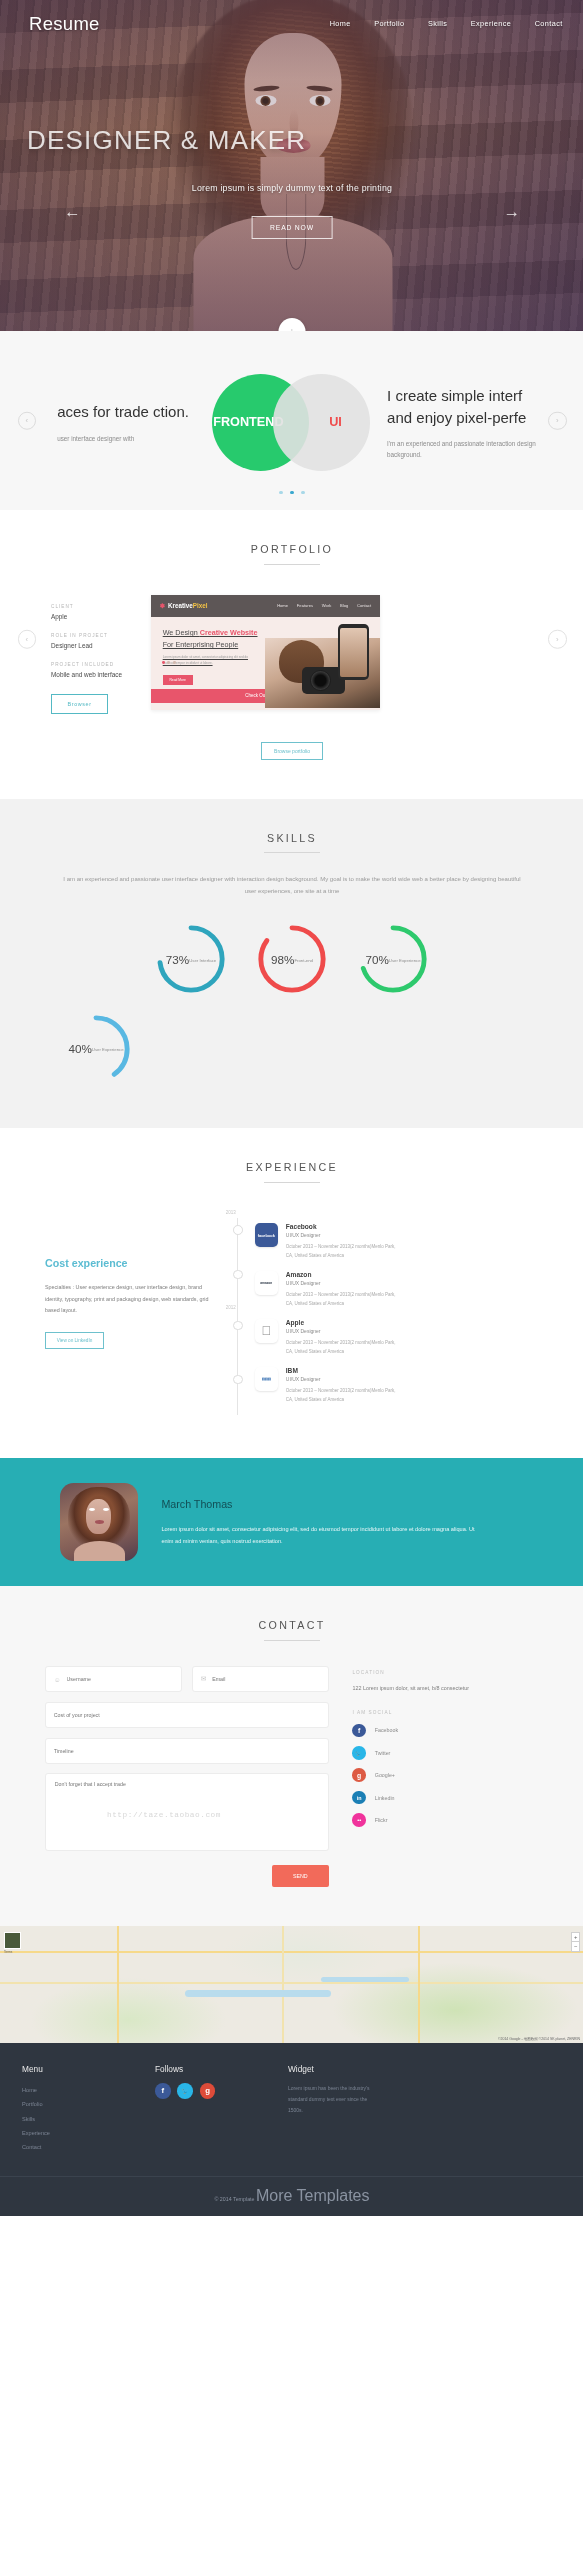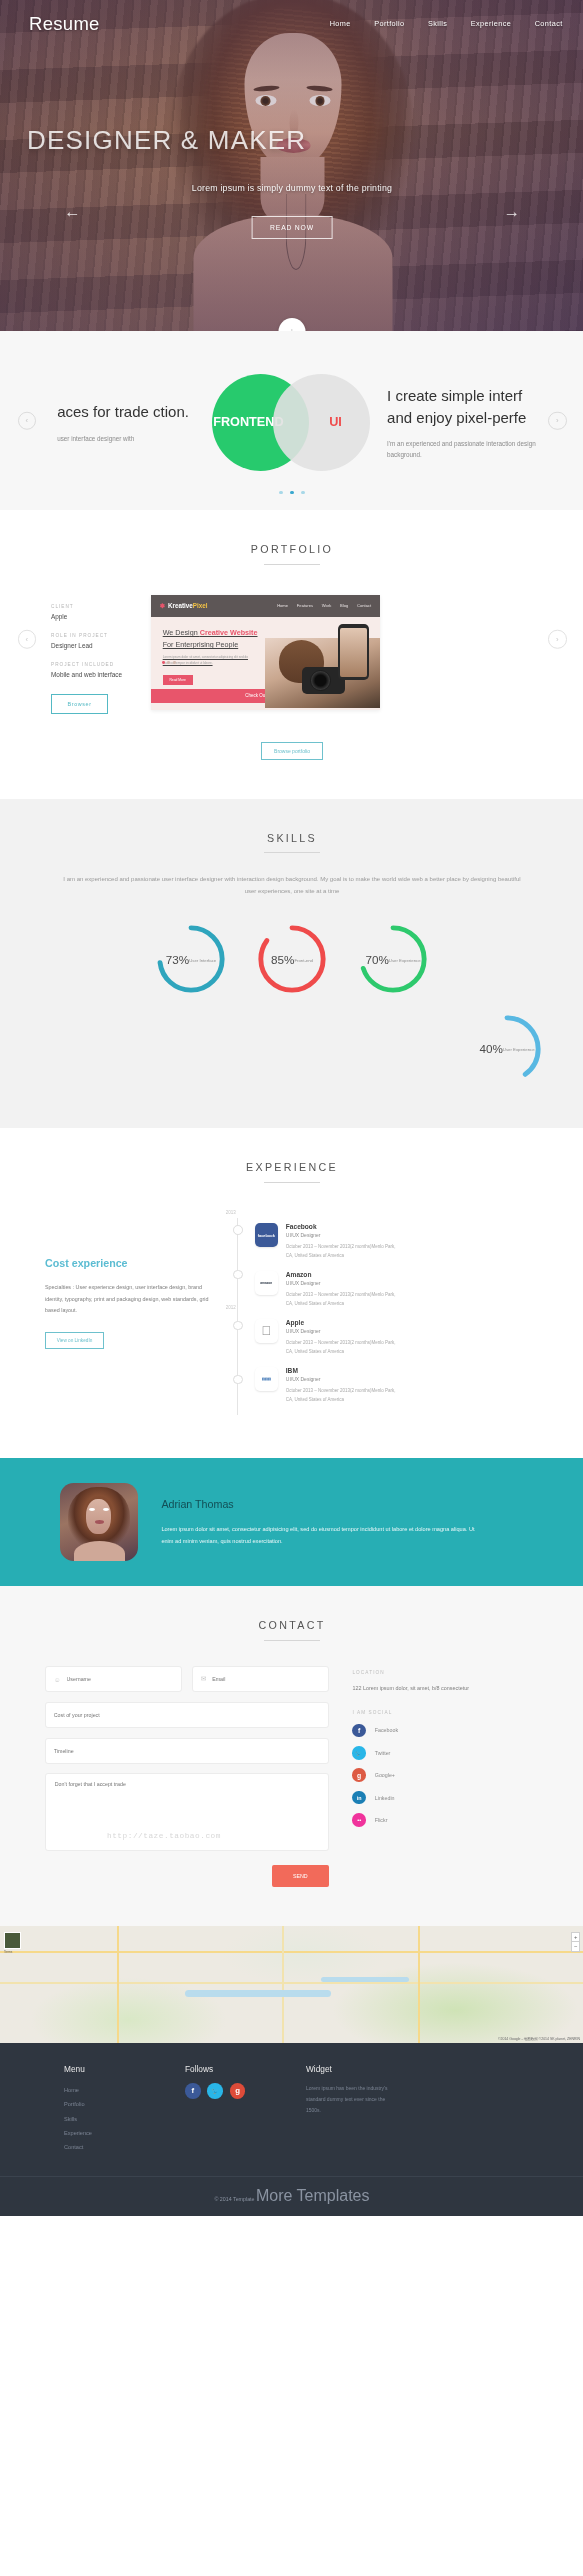--- a/index.html
+++ b/index.html
@@ -176,21 +176,21 @@
   .pf-more{ text-align:center; margin-top:25px; }
   .pf-more button{ border:1px solid #6ec1cd; color:#6ec1cd; background:transparent; font-size:5px; padding:4.9px 11.7px; cursor:pointer;}
 
   
   .skills{ background:#f2f2f2; padding-bottom:41px; }
   .rings{ display:flex; justify-content:center; gap:25px; margin-top:23.4px; flex-wrap:wrap; padding:0 39px;}
   .ring{ width:76px; height:76px; position:relative; display:flex; align-items:center; justify-content:center; flex-direction:row;}
   .ring svg{ position:absolute; inset:0; transform: rotate(-90deg); }
   .ring .pct{ font-size:11.7px; color:#4a4a4a; font-weight:400;}
   .ring .lbl{ font-size:4.3px; color:#8e8e8e; margin-top:1.9px;}
-  .rings.second{ justify-content:flex-end; padding-left:58px; margin-top:13.6px;}
+  .rings.second{ justify-content:flex-start; padding-left:58px; margin-top:13.6px;}
 
   
   .exp{ background:#fff; padding-bottom:43px; }
   .exp-body{ display:flex; padding: 29px 45px 0 45px; gap: 13.6px;}
   .exp-left{ width:171px; padding-top:45px;}
   .exp-h{ font-size:10.7px; color:#5bbcd2; font-weight:700; }
   .exp-p{ font-size:5.4px; color:#7e7e7e; line-height:2.1; margin-top:13.6px;}
   .exp-btn{ margin-top:15.6px; border:1px solid #6ec1cd; color:#6ec1cd; background:transparent; font-size:4.7px; padding:4.9px 10.7px; cursor:pointer;}
   .timeline{ position:relative; flex:1; padding-left:25px; }
   .tl-line{ position:absolute; left:7.8px; top:5.8px; bottom:0; width:1px; background:#e4e4e4;}
@@ -239,21 +239,21 @@
   .ct-send{ text-align:right; margin-top:12.7px; }
   .ct-send button{ background:#f26a5a; color:#fff; border:none; font-size:5.3px; padding:7.8px 21.4px; cursor:pointer; border-radius:1.9px;}
   .ct-side{ width:156px; padding-top:3.9px; }
   .ct-lab{ font-size:4.7px; letter-spacing:1.1px; color:#bdbdbd; }
   .ct-addr{ font-size:5.4px; color:#7e7e7e; line-height:2.1; margin-top:7.8px; }
   .ct-lab.s{ margin-top:15.6px; }
   .soc{ display:flex; align-items:center; gap:8.8px; margin-top:8.8px; }
   .soc-ic{ width:13.6px;height:13.6px;border-radius:50%; color:#fff; display:flex;align-items:center;justify-content:center;
            font-size:6.8px; font-weight:700; }
   .soc-nm{ font-size:5.3px; color:#8a8a8a; }
-  .watermark{ position:absolute; left:107px; top:246px; font-size:7.8px; color:#d8d8d8; font-family:"Liberation Mono",monospace; letter-spacing:0.5px;}
+  .watermark{ position:absolute; left:107px; top:225px; font-size:7.8px; color:#d8d8d8; font-family:"Liberation Mono",monospace; letter-spacing:0.5px;}
 
   
   .map{ height:117px; position:relative; overflow:hidden;
     background:#eae6de; }
   .map-green{ position:absolute; inset:0;
     background:
       radial-gradient(ellipse 175px 68px at 78% 72%, #cfe3b6 0%, rgba(207,227,182,0) 70%),
       radial-gradient(ellipse 136px 58px at 22% 80%, #d9e8c6 0%, rgba(217,232,198,0) 72%),
       radial-gradient(ellipse 117px 43px at 52% 24%, #e6eadf 0%, rgba(230,234,223,0) 70%),
       #edeae2;}
@@ -261,21 +261,21 @@
   .road.v{ width:1.9px; height:auto; }
   .water{ position:absolute; background:#b9dced; }
   .map-ctrl{ position:absolute; right:3.9px; top:5.8px; width:8.8px; background:#fff; border:1px solid #cfcfcf; font-size:5.8px;
              color:#666; text-align:center; line-height:8.8px;}
   .map-credit{ position:absolute; right:3.9px; bottom:1.9px; font-size:3.5px; color:#666; }
   .map-thumb{ position:absolute; left:3.9px; top:5.8px; width:17.5px;height:17.5px;background:#4a5a3a;border:1px solid #fff;}
   .map-thumb-lab{ position:absolute; left:3.9px; top:24px; font-size:3.1px; color:#666;}
 
   
   .footer{ background:#2f3640; padding: 21.4px 0 0; }
-  .f-cols{ display:flex; padding: 0 64px; gap:0; }
+  .f-cols{ display:flex; padding: 0 22px; gap:12px; }
   .f-col{ width:121px; }
   .f-col.w{ width:115px; }
   .f-h{ font-size:8.3px; color:#e8e8e8; margin-bottom:8.8px; font-weight:400;}
   .f-li{ font-size:5.6px; color:#7b8493; line-height:2.55; cursor:pointer;}
   .f-p{ font-size:5px; color:#7b8493; line-height:2.2; width:84px;}
   .f-soc{ display:flex; gap:6.8px; margin-top:1.9px;}
   .f-soc .b{ width:15.6px;height:15.6px;border-radius:50%;display:flex;align-items:center;justify-content:center;
              font-size:7.8px;color:#fff;font-weight:700;}
   .f-bottom{ margin-top:21.4px; border-top:1px solid #3b434e; padding:10.7px 0; text-align:center; }
   .f-bottom span{ font-size:5.3px; color:#8a93a1;}
@@ -416,21 +416,21 @@
       <svg viewBox="0 0 78 78">
         <circle class="arc" cx="39" cy="39" r="32" fill="none" stroke-width="5" stroke-linecap="round" stroke="#2fa5bd" stroke-dasharray="146.77520877571513 201.06192982974676"></circle>
       </svg>
       <div class="pct">73%</div>
       <div class="lbl">User Interface</div>
     </div>
     <div class="ring">
       <svg viewBox="0 0 78 78">
         <circle class="arc" cx="39" cy="39" r="32" fill="none" stroke-width="5" stroke-linecap="round" stroke="#ef4b4b" stroke-dasharray="170.90264035528475 201.06192982974676"></circle>
       </svg>
-      <div class="pct">85%</div>
+      <div class="pct">98%</div>
       <div class="lbl">Front-end</div>
     </div>
     <div class="ring">
       <svg viewBox="0 0 78 78">
         <circle class="arc" cx="39" cy="39" r="32" fill="none" stroke-width="5" stroke-linecap="round" stroke="#2ec96d" stroke-dasharray="140.74335088082273 201.06192982974676"></circle>
       </svg>
       <div class="pct">70%</div>
       <div class="lbl">User Experience</div>
     </div>
   </div>
@@ -510,21 +510,21 @@
 <div class="bio">
   <div class="bio-ph">
     <div class="bh"></div>
     <div class="bf"></div>
     <div class="be l"></div>
     <div class="be r"></div>
     <div class="bl"></div>
     <div class="bs"></div>
   </div>
   <div class="bio-txt">
-    <div class="bio-name">Adrian Thomas</div>
+    <div class="bio-name">March Thomas</div>
     <div class="bio-p">Lorem ipsum dolor sit amet, consectetur adipisicing elit, sed do eiusmod tempor incididunt ut labore et dolore magna aliqua. Ut enim ad minim veniam, quis nostrud exercitation.</div>
   </div>
 </div>
 
 <div class="contact">
   <div class="sec-head">
     <div class="sec-title">CONTACT</div>
     <div class="sec-rule"></div>
   </div>
 

